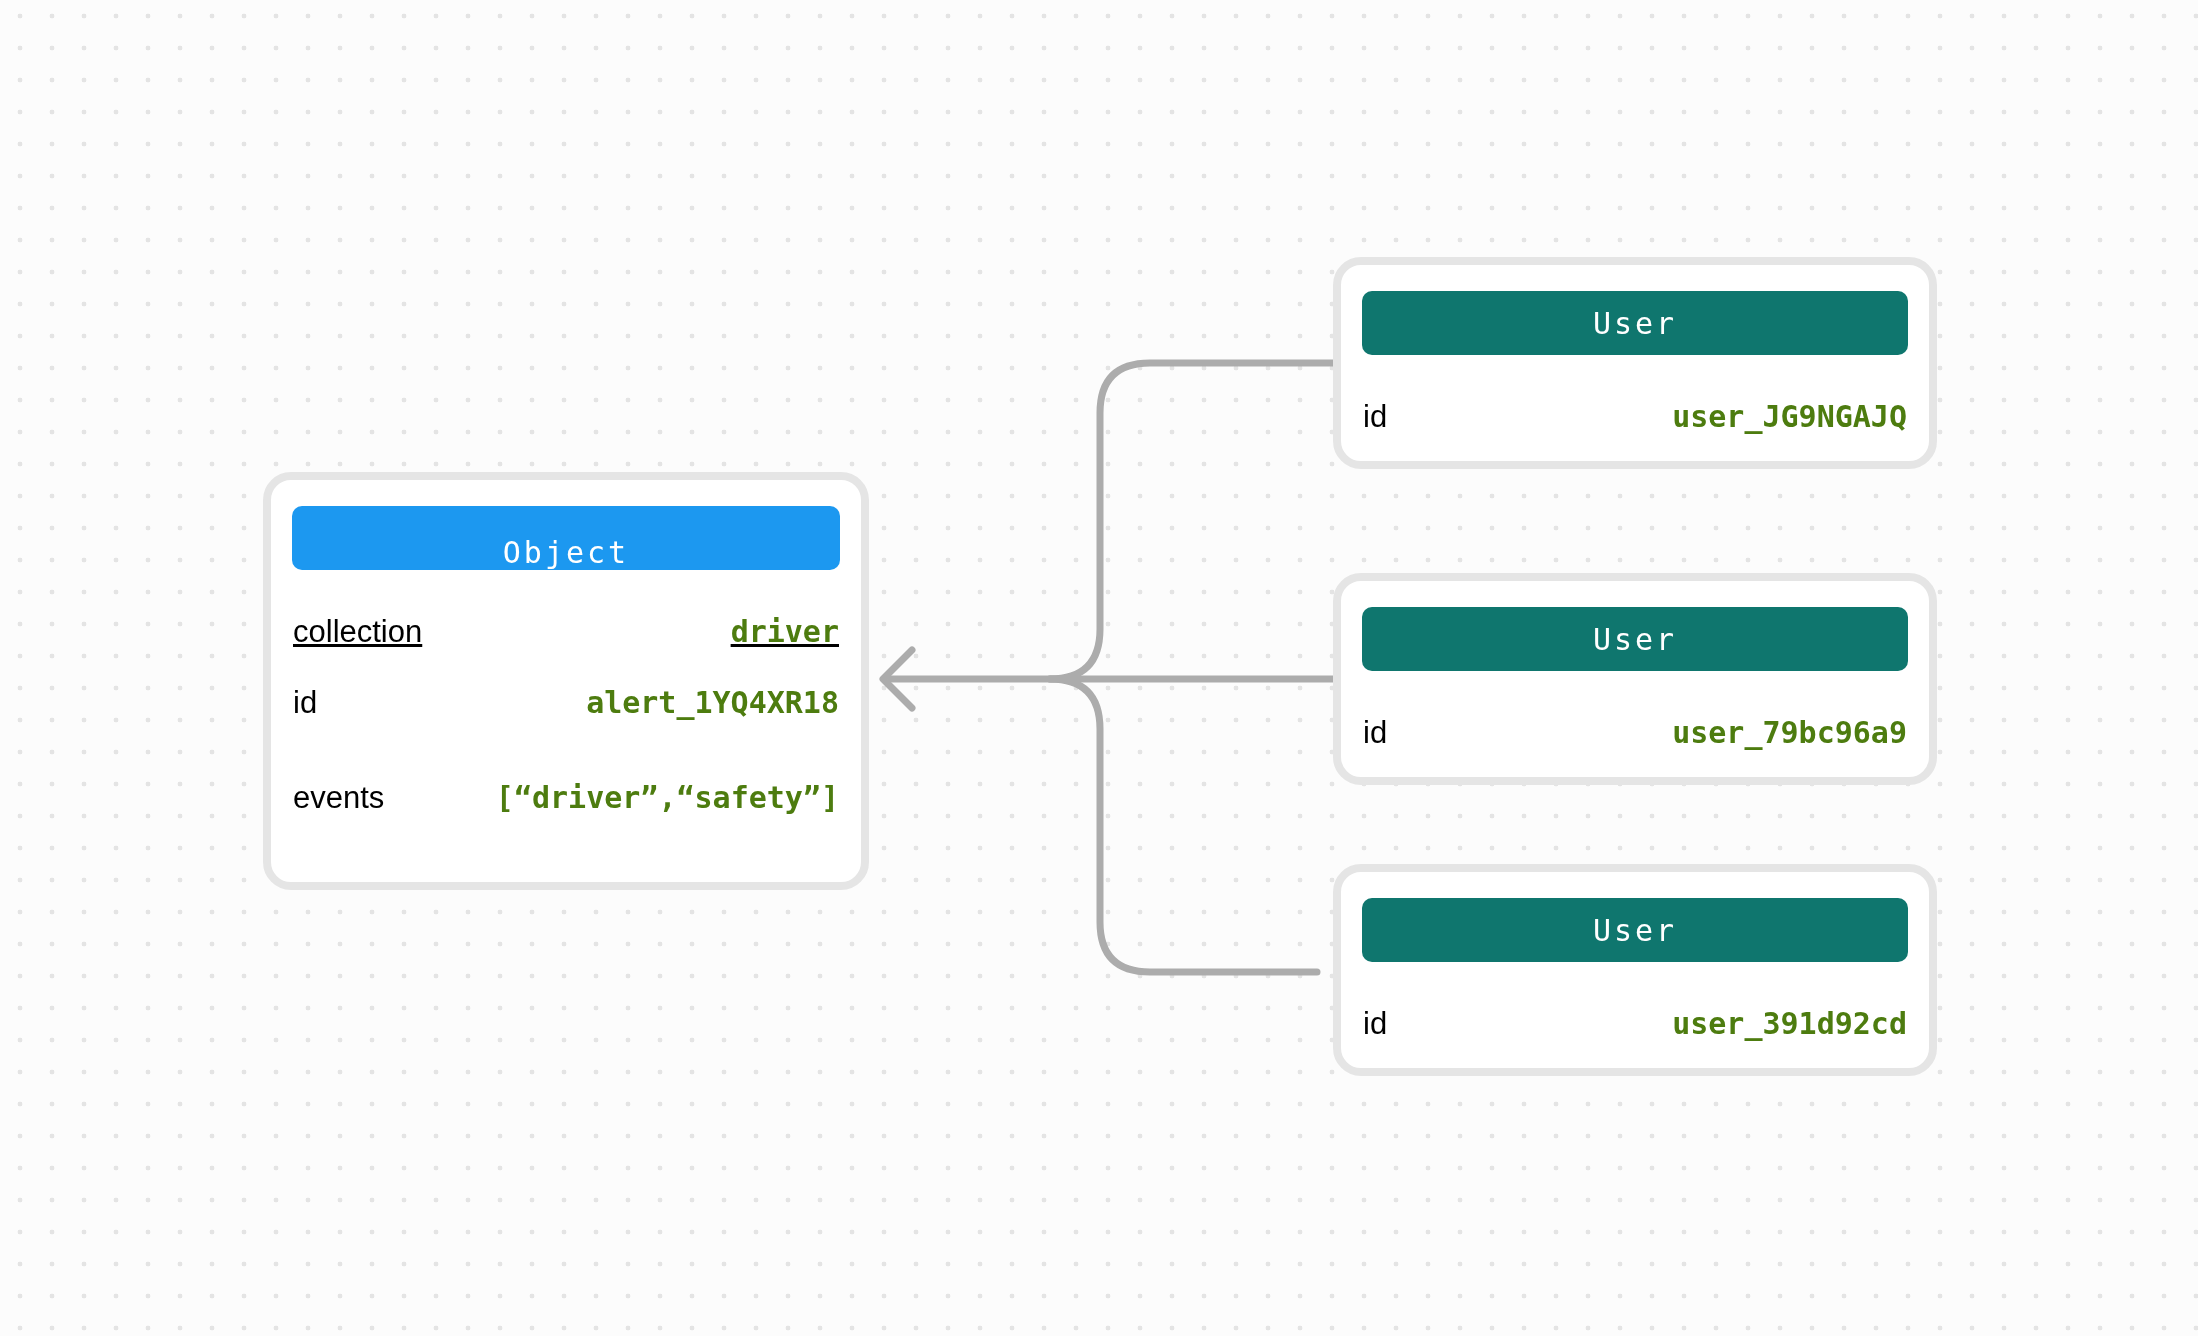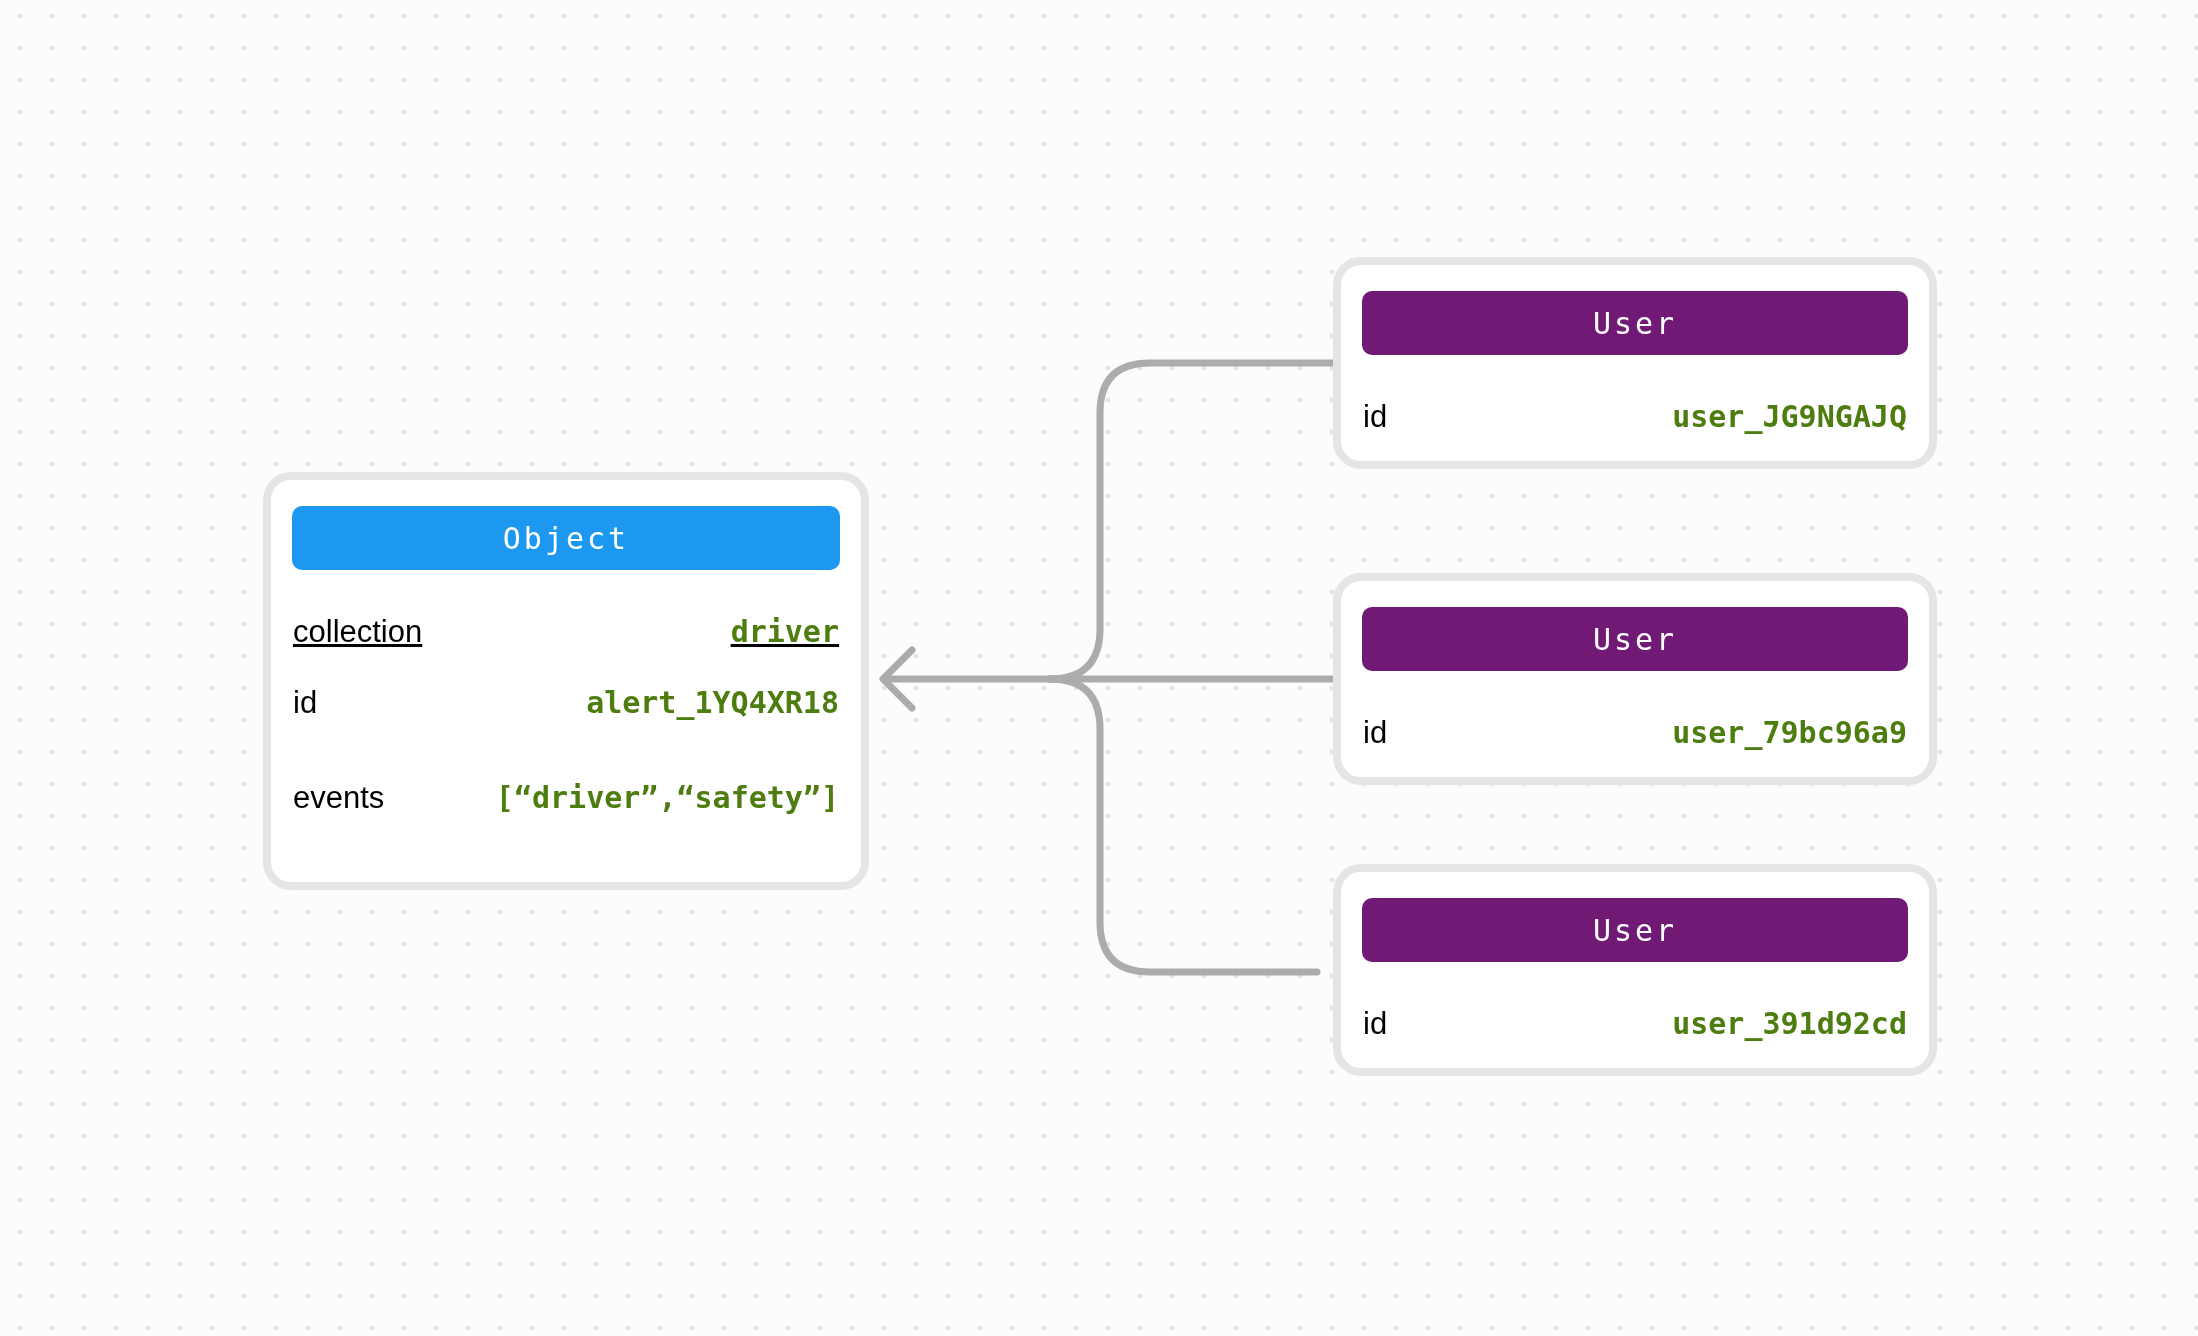--- a/index.html
+++ b/index.html
@@ -35,22 +35,22 @@
     border-radius: 10px;
     display: flex;
     align-items: center;
     justify-content: center;
     color: #FFFFFF;
     font-family: "DejaVu Sans Mono", monospace;
     font-size: 30px;
     font-weight: 500;
     letter-spacing: 3px;
   }
-  .header-blue  { background: #1C98F0; }
-  .header-green { background: #701a75; }
+  .header-blue  { background: #1C98F0; align-items: flex-end; }
+  .header-green { background: #0f766e; }
 
   .field-row {
     position: absolute;
     left: 22px;
     right: 22px;
     display: flex;
     justify-content: space-between;
     align-items: baseline;
     line-height: 38px;
     white-space: nowrap;

